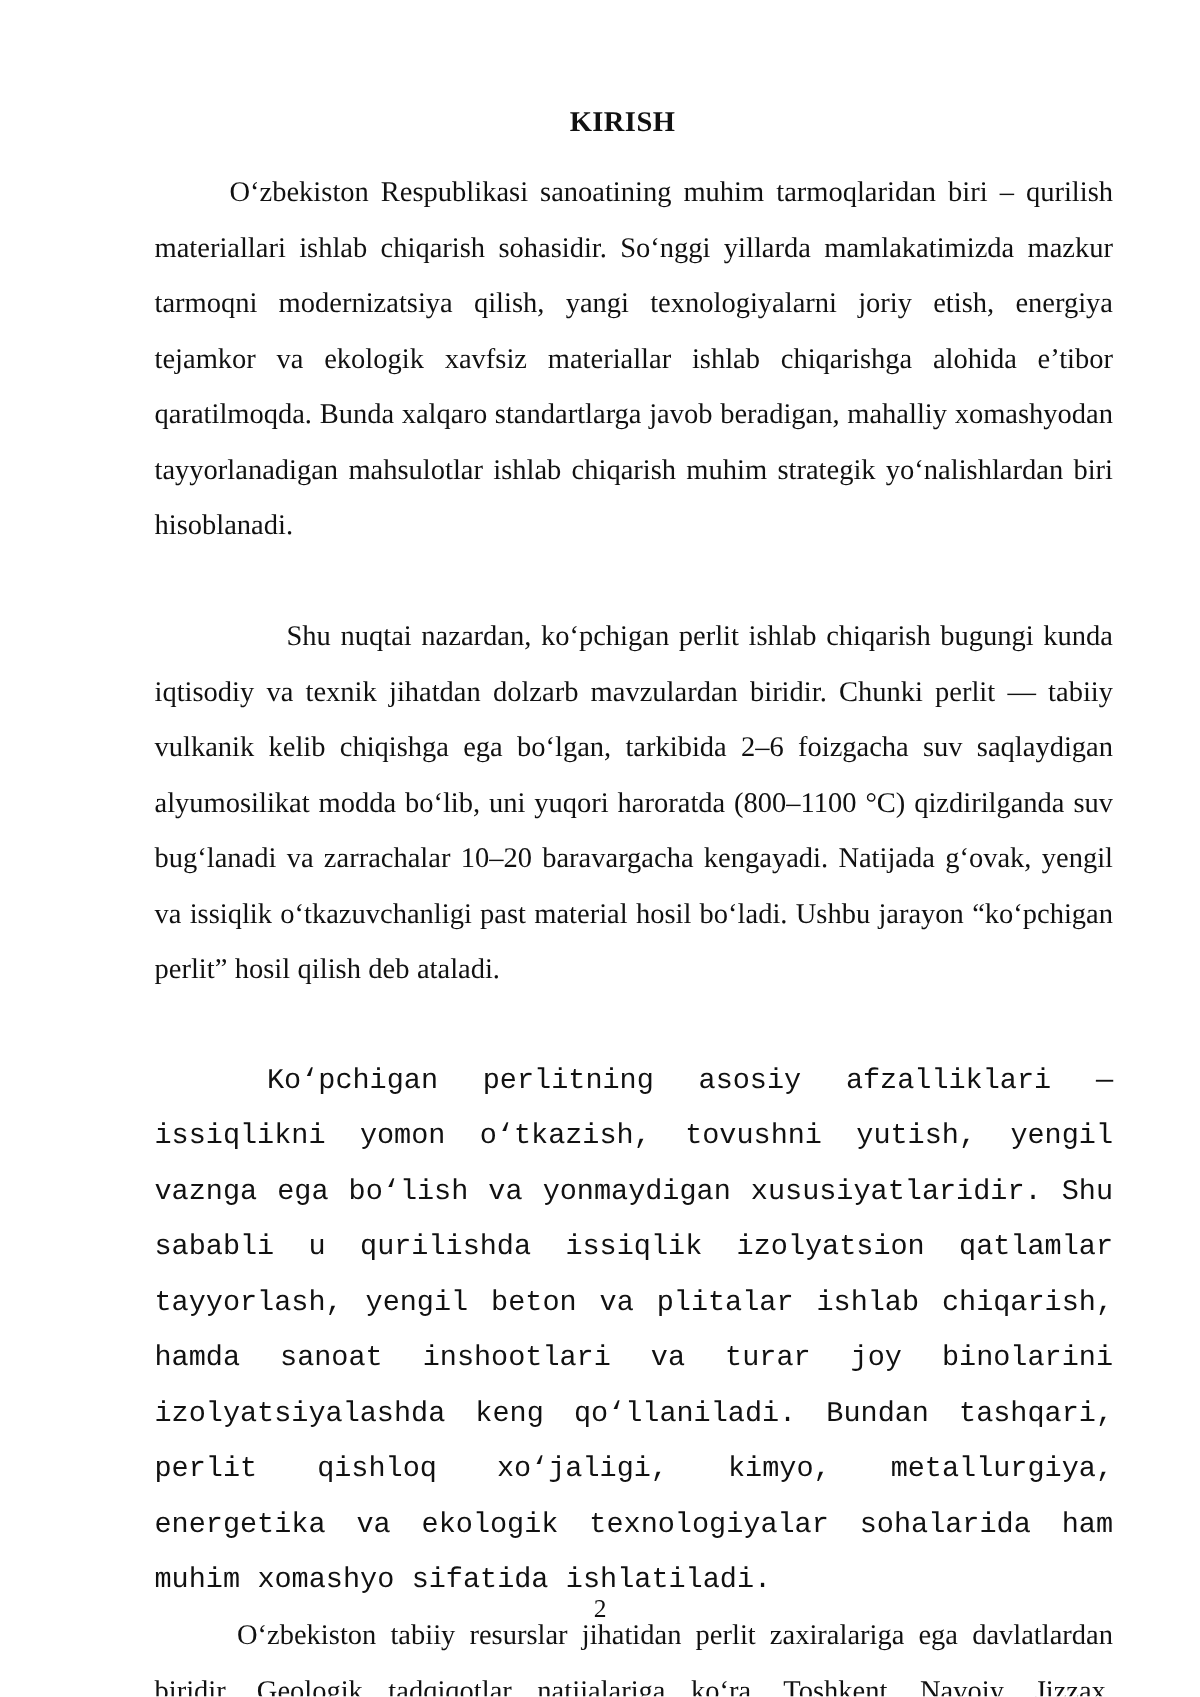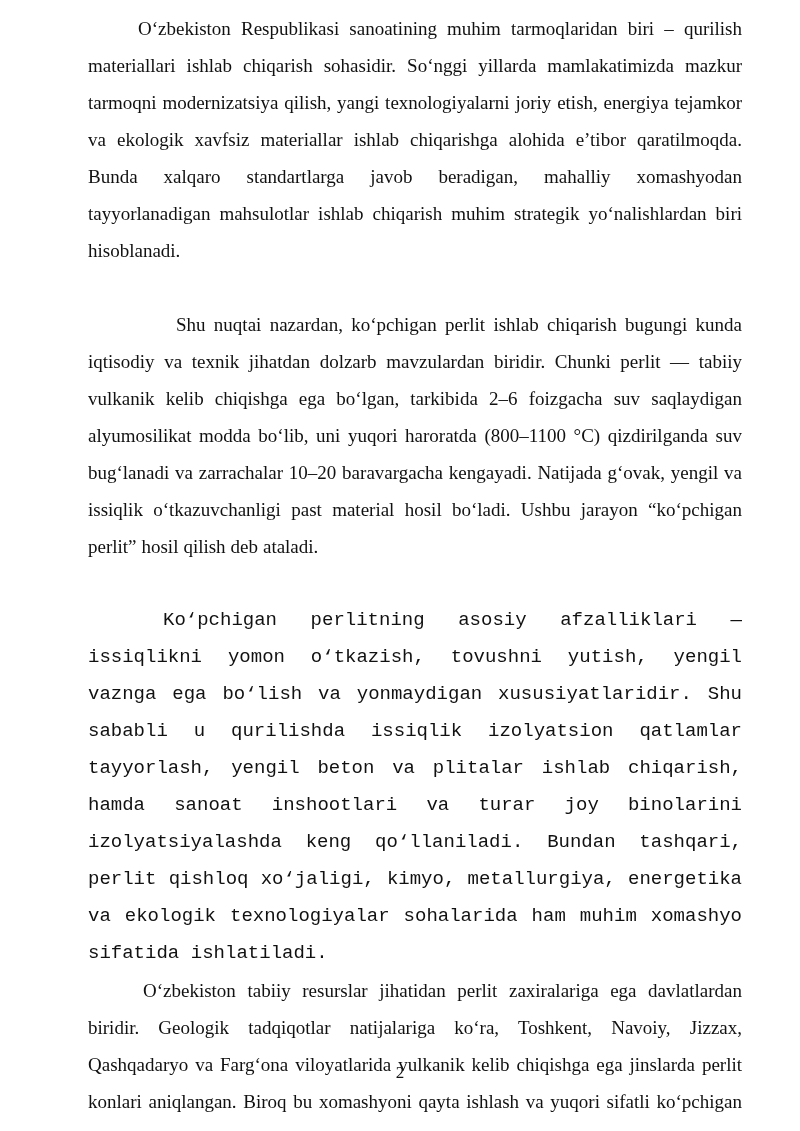--- a/index.html
+++ b/index.html
@@ -46,39 +46,40 @@
     text-justify: inter-word;
     word-spacing: 0.2px;
     hyphens: none;
   }
   p.para.p1 { text-indent: 50px; margin-top: 10px; }
   p.para.p2 { text-indent: 88px; margin-top: 37px; }
   p.para.p3 { text-indent: 75px; margin-top: 37px; font-family: Liberation Mono, monospace; }
   p.para.p4 { text-indent: 55px; margin-top: 0px; }
 
   
-  p.para { text-align-last: left; }
+  p.para { text-align-last: left; margin-left: 15px; }
 
   .page-number {
     position: absolute;
     left: 0;
     right: 0;
     top: 1063px;
     text-align: center;
     font-size: 17px;
     line-height: 20px;
   }
 </style>
 </head>
 <body>
 
 <div class="page">
 
   <div class="content">
 
+    <h1 class="doc-title">KIRISH</h1>
 
     <p class="para p1">O‘zbekiston Respublikasi sanoatining muhim tarmoqlaridan biri – qurilish materiallari ishlab chiqarish sohasidir. So‘nggi yillarda mamlakatimizda mazkur tarmoqni modernizatsiya qilish, yangi texnologiyalarni joriy etish, energiya tejamkor va ekologik xavfsiz materiallar ishlab chiqarishga alohida e’tibor qaratilmoqda. Bunda xalqaro standartlarga javob beradigan, mahalliy xomashyodan tayyorlanadigan mahsulotlar ishlab chiqarish muhim strategik yo‘nalishlardan biri hisoblanadi.</p>
 
     <p class="para p2">Shu nuqtai nazardan, ko‘pchigan perlit ishlab chiqarish bugungi kunda iqtisodiy va texnik jihatdan dolzarb mavzulardan biridir. Chunki perlit — tabiiy vulkanik kelib chiqishga ega bo‘lgan, tarkibida 2–6 foizgacha suv saqlaydigan alyumosilikat modda bo‘lib, uni yuqori haroratda (800–1100 °C) qizdirilganda suv bug‘lanadi va zarrachalar 10–20 baravargacha kengayadi. Natijada g‘ovak, yengil va issiqlik o‘tkazuvchanligi past material hosil bo‘ladi. Ushbu jarayon “ko‘pchigan perlit” hosil qilish deb ataladi.</p>
 
     <p class="para p3">Ko‘pchigan perlitning asosiy afzalliklari — issiqlikni yomon o‘tkazish, tovushni yutish, yengil vaznga ega bo‘lish va yonmaydigan xususiyatlaridir. Shu sababli u qurilishda issiqlik izolyatsion qatlamlar tayyorlash, yengil beton va plitalar ishlab chiqarish, hamda sanoat inshootlari va turar joy binolarini izolyatsiyalashda keng qo‘llaniladi. Bundan tashqari, perlit qishloq xo‘jaligi, kimyo, metallurgiya, energetika va ekologik texnologiyalar sohalarida ham muhim xomashyo sifatida ishlatiladi.</p>
 
     <p class="para p4">O‘zbekiston tabiiy resurslar jihatidan perlit zaxiralariga ega davlatlardan biridir. Geologik tadqiqotlar natijalariga ko‘ra, Toshkent, Navoiy, Jizzax, Qashqadaryo va Farg‘ona viloyatlarida vulkanik kelib chiqishga ega jinslarda perlit konlari aniqlangan. Biroq bu xomashyoni qayta ishlash va yuqori sifatli ko‘pchigan perlit olish bo‘yicha zamonaviy ishlab chiqarish sexlari yetarli darajada emas. Shu sababli, mahalliy xomashyo bazasidan oqilona foydalanish, yangi ishlab chiqarish</p>
 
   </div>

